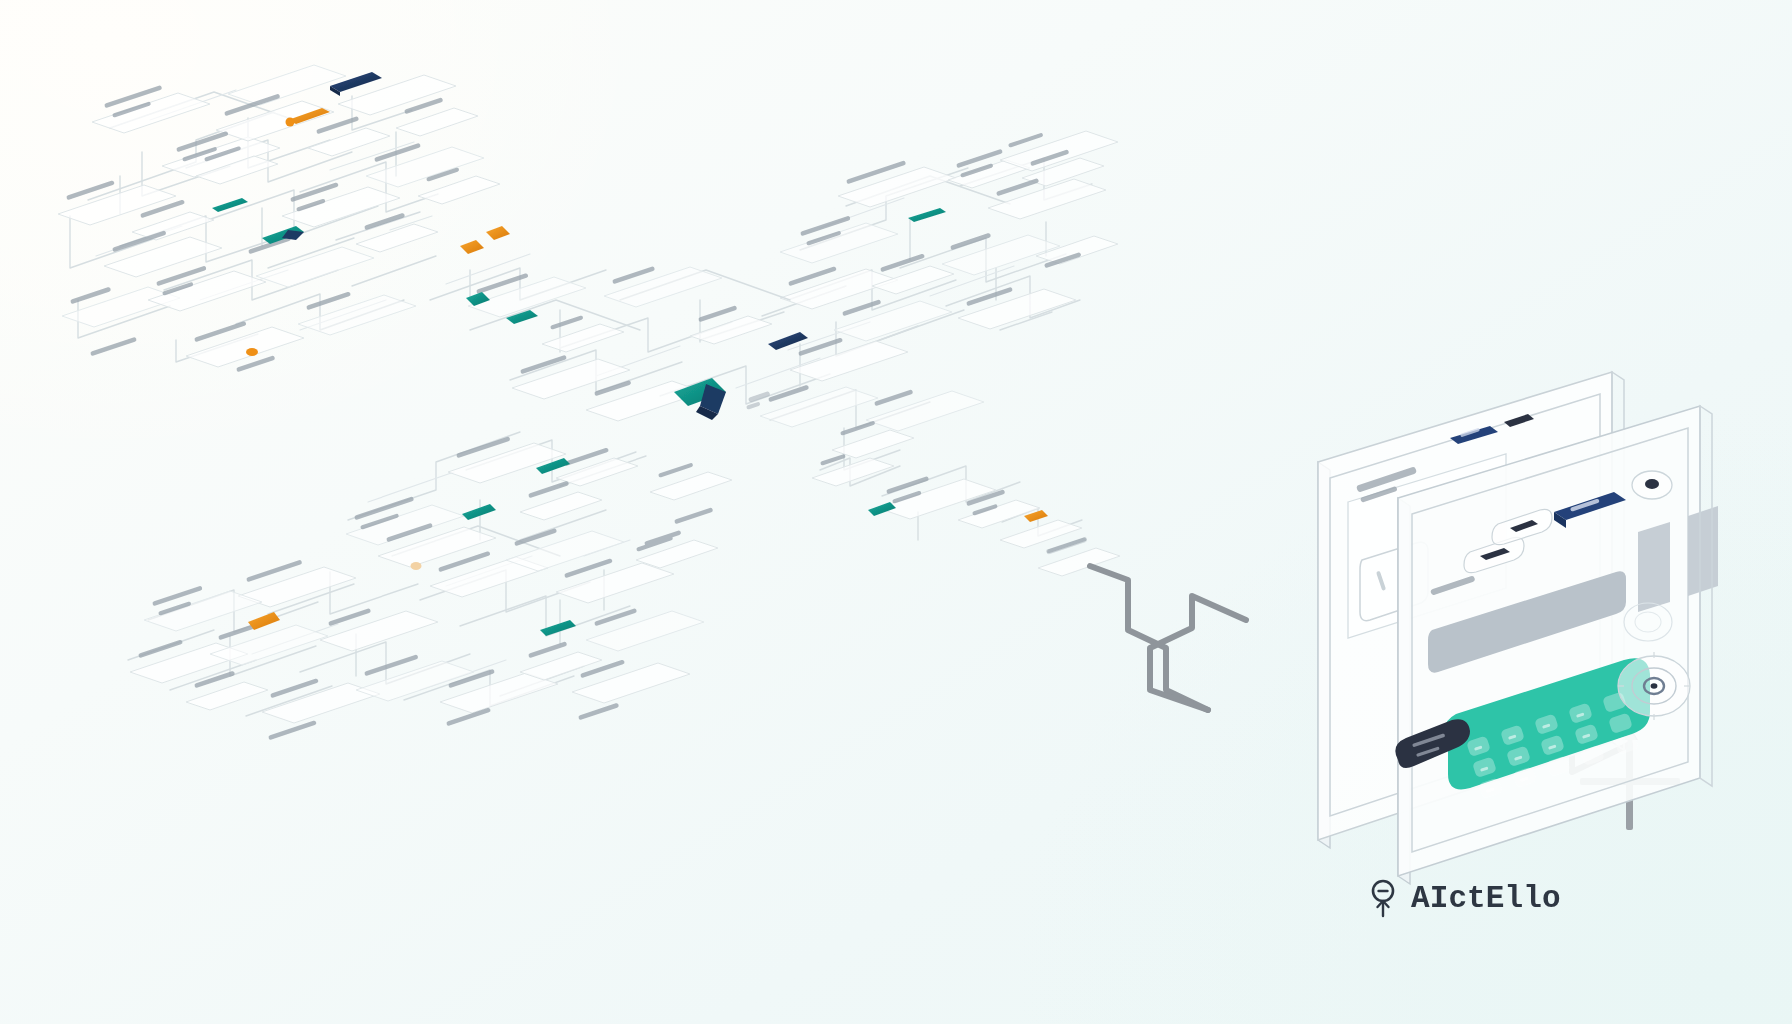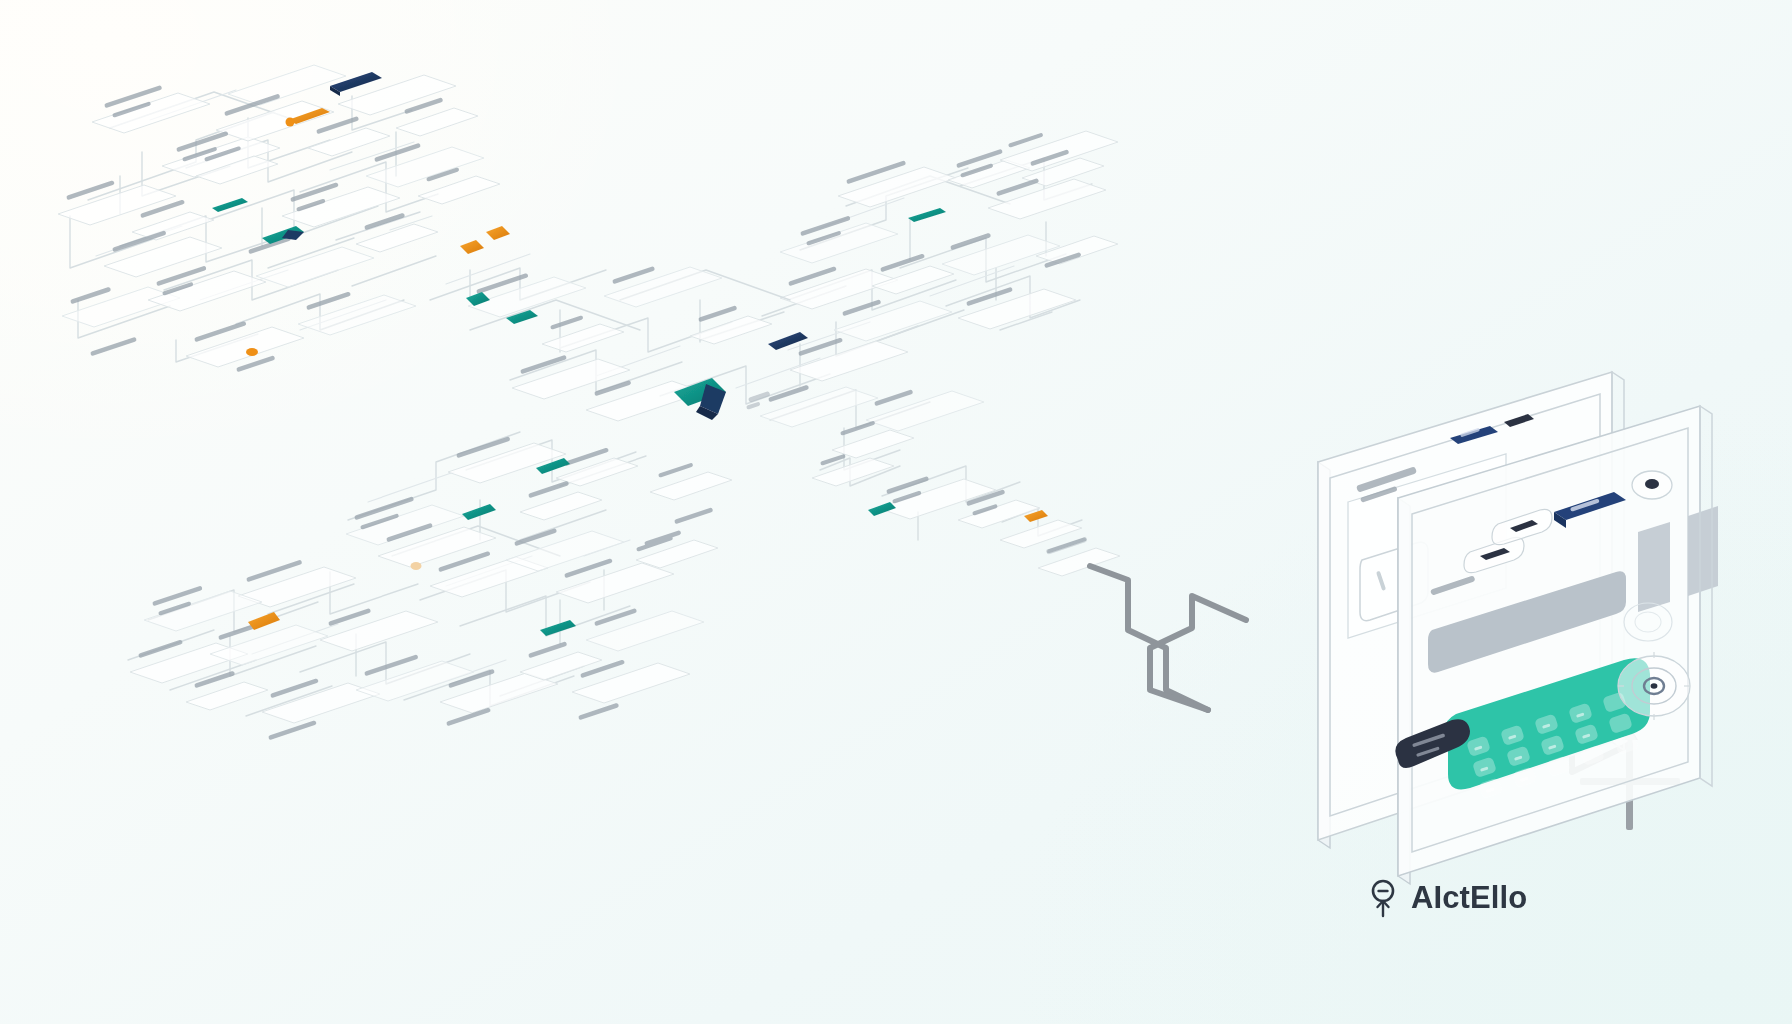--- a/index.html
+++ b/index.html
@@ -54,21 +54,21 @@
   .dial         { fill: #ffffff; fill-opacity: .55; stroke: #ccd6db; stroke-width: 1.3; }
 
   
   #logo {
     position: absolute;
     left: 1368px; top: 878px;
     display: flex; align-items: center; gap: 13px;
   }
   #logo .mark { width: 30px; height: 40px; flex: 0 0 auto; }
   #logo .wordmark {
-    font-family: Liberation Sans, sans-serif;
+    font-family: Liberation Mono, monospace;
     font-size: 31px; font-weight: 700;
     letter-spacing: .1px;
     color: #2e3743;
     white-space: nowrap;
   }
 </style>
 </head>
 <body>
 
 <div id="stage">

